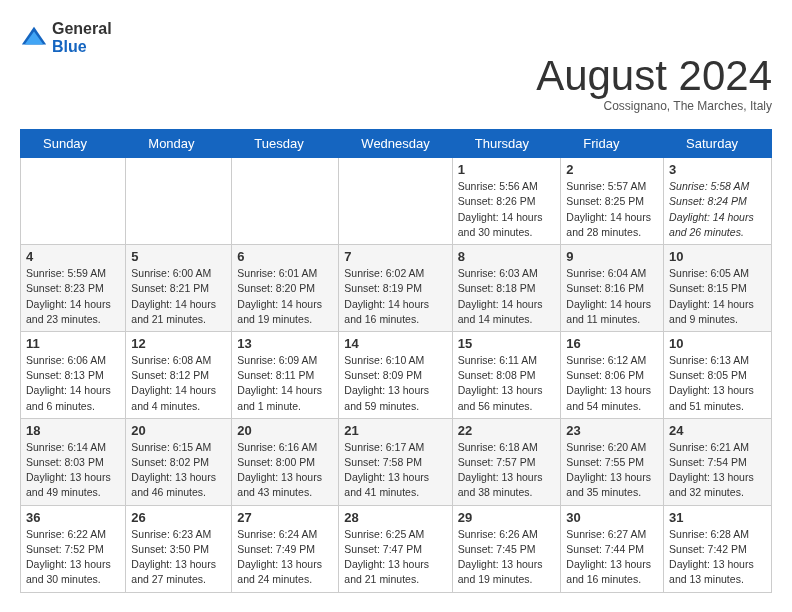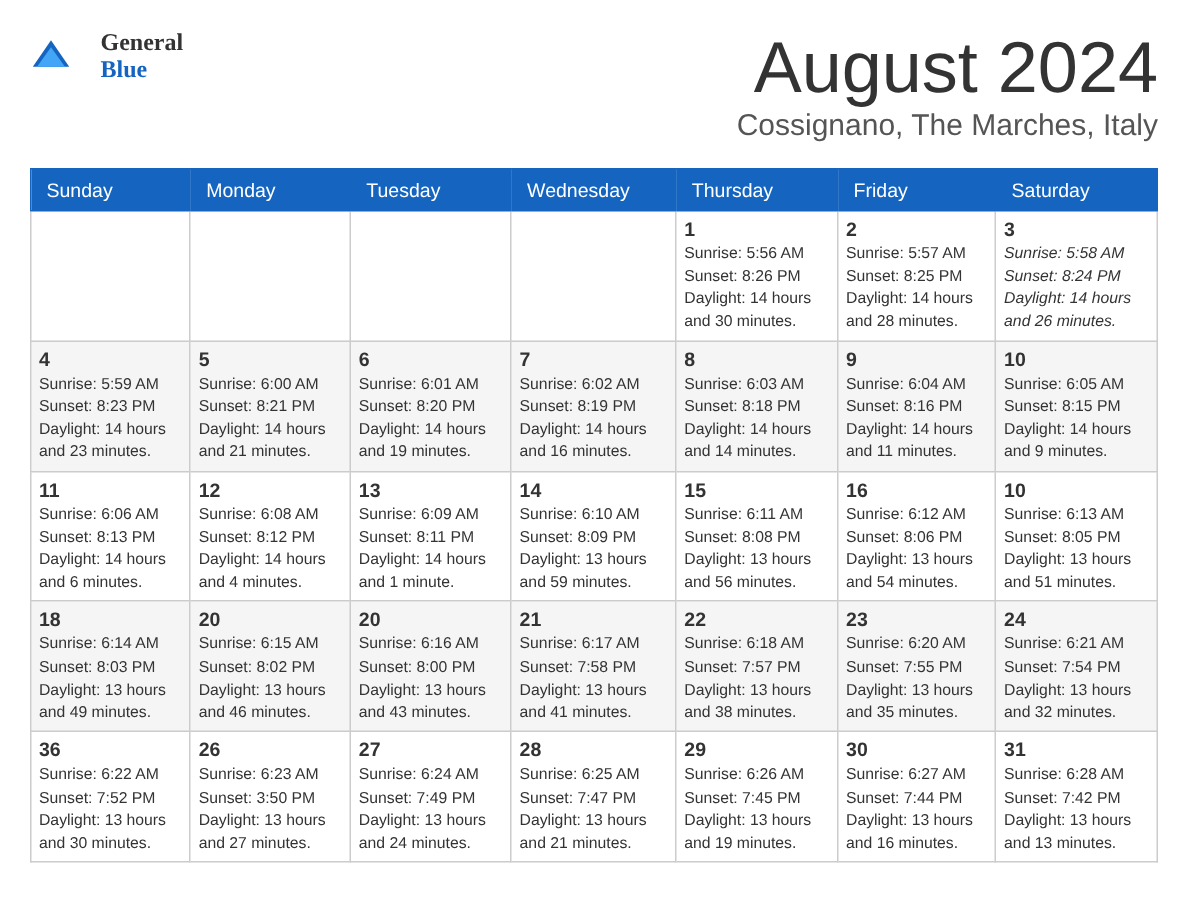--- a/index.html
+++ b/index.html
@@ -12,22 +12,21 @@
     }
     .header {
       display: flex;
       justify-content: space-between;
       align-items: flex-start;
       margin-bottom: 16px;
     }
     .logo {
       display: flex;
       align-items: center;
-      gap: 19px;
-      font-family: Liberation Serif, serif;
+      gap: 4px;
     }
     .logo-text {
       display: flex;
       flex-direction: column;
       line-height: 1.1;
     }
     .logo-general {
       font-size: 16px;
       font-weight: bold;
       color: #333;
@@ -38,39 +37,40 @@
       color: #1565c0;
     }
     .logo-icon {
       width: 28px;
       height: 28px;
     }
     .title-area {
       text-align: right;
     }
     .month-title {
-      font-size: 48px;
+      font-size: 42px;
       font-weight: normal;
       color: #333;
       line-height: 1.1;
+      margin-top: 33px;
     }
     .subtitle {
-      font-size: 20px;
+      font-size: 12px;
       color: #555;
     }
     table {
       width: 100%;
       border-collapse: collapse;
       font-size: 11px;
     }
     th {
       background-color: #1565c0;
       color: #fff;
       text-align: left;
-      padding: 6px 10px;
+      padding: 6px 22px;
       font-size: 13px;
       font-weight: normal;
       border: 1px solid #1565c0;
     }
     td {
       border: 1px solid #ccc;
       vertical-align: top;
       padding: 4px 5px;
       height: 85px;
       width: 113px;

